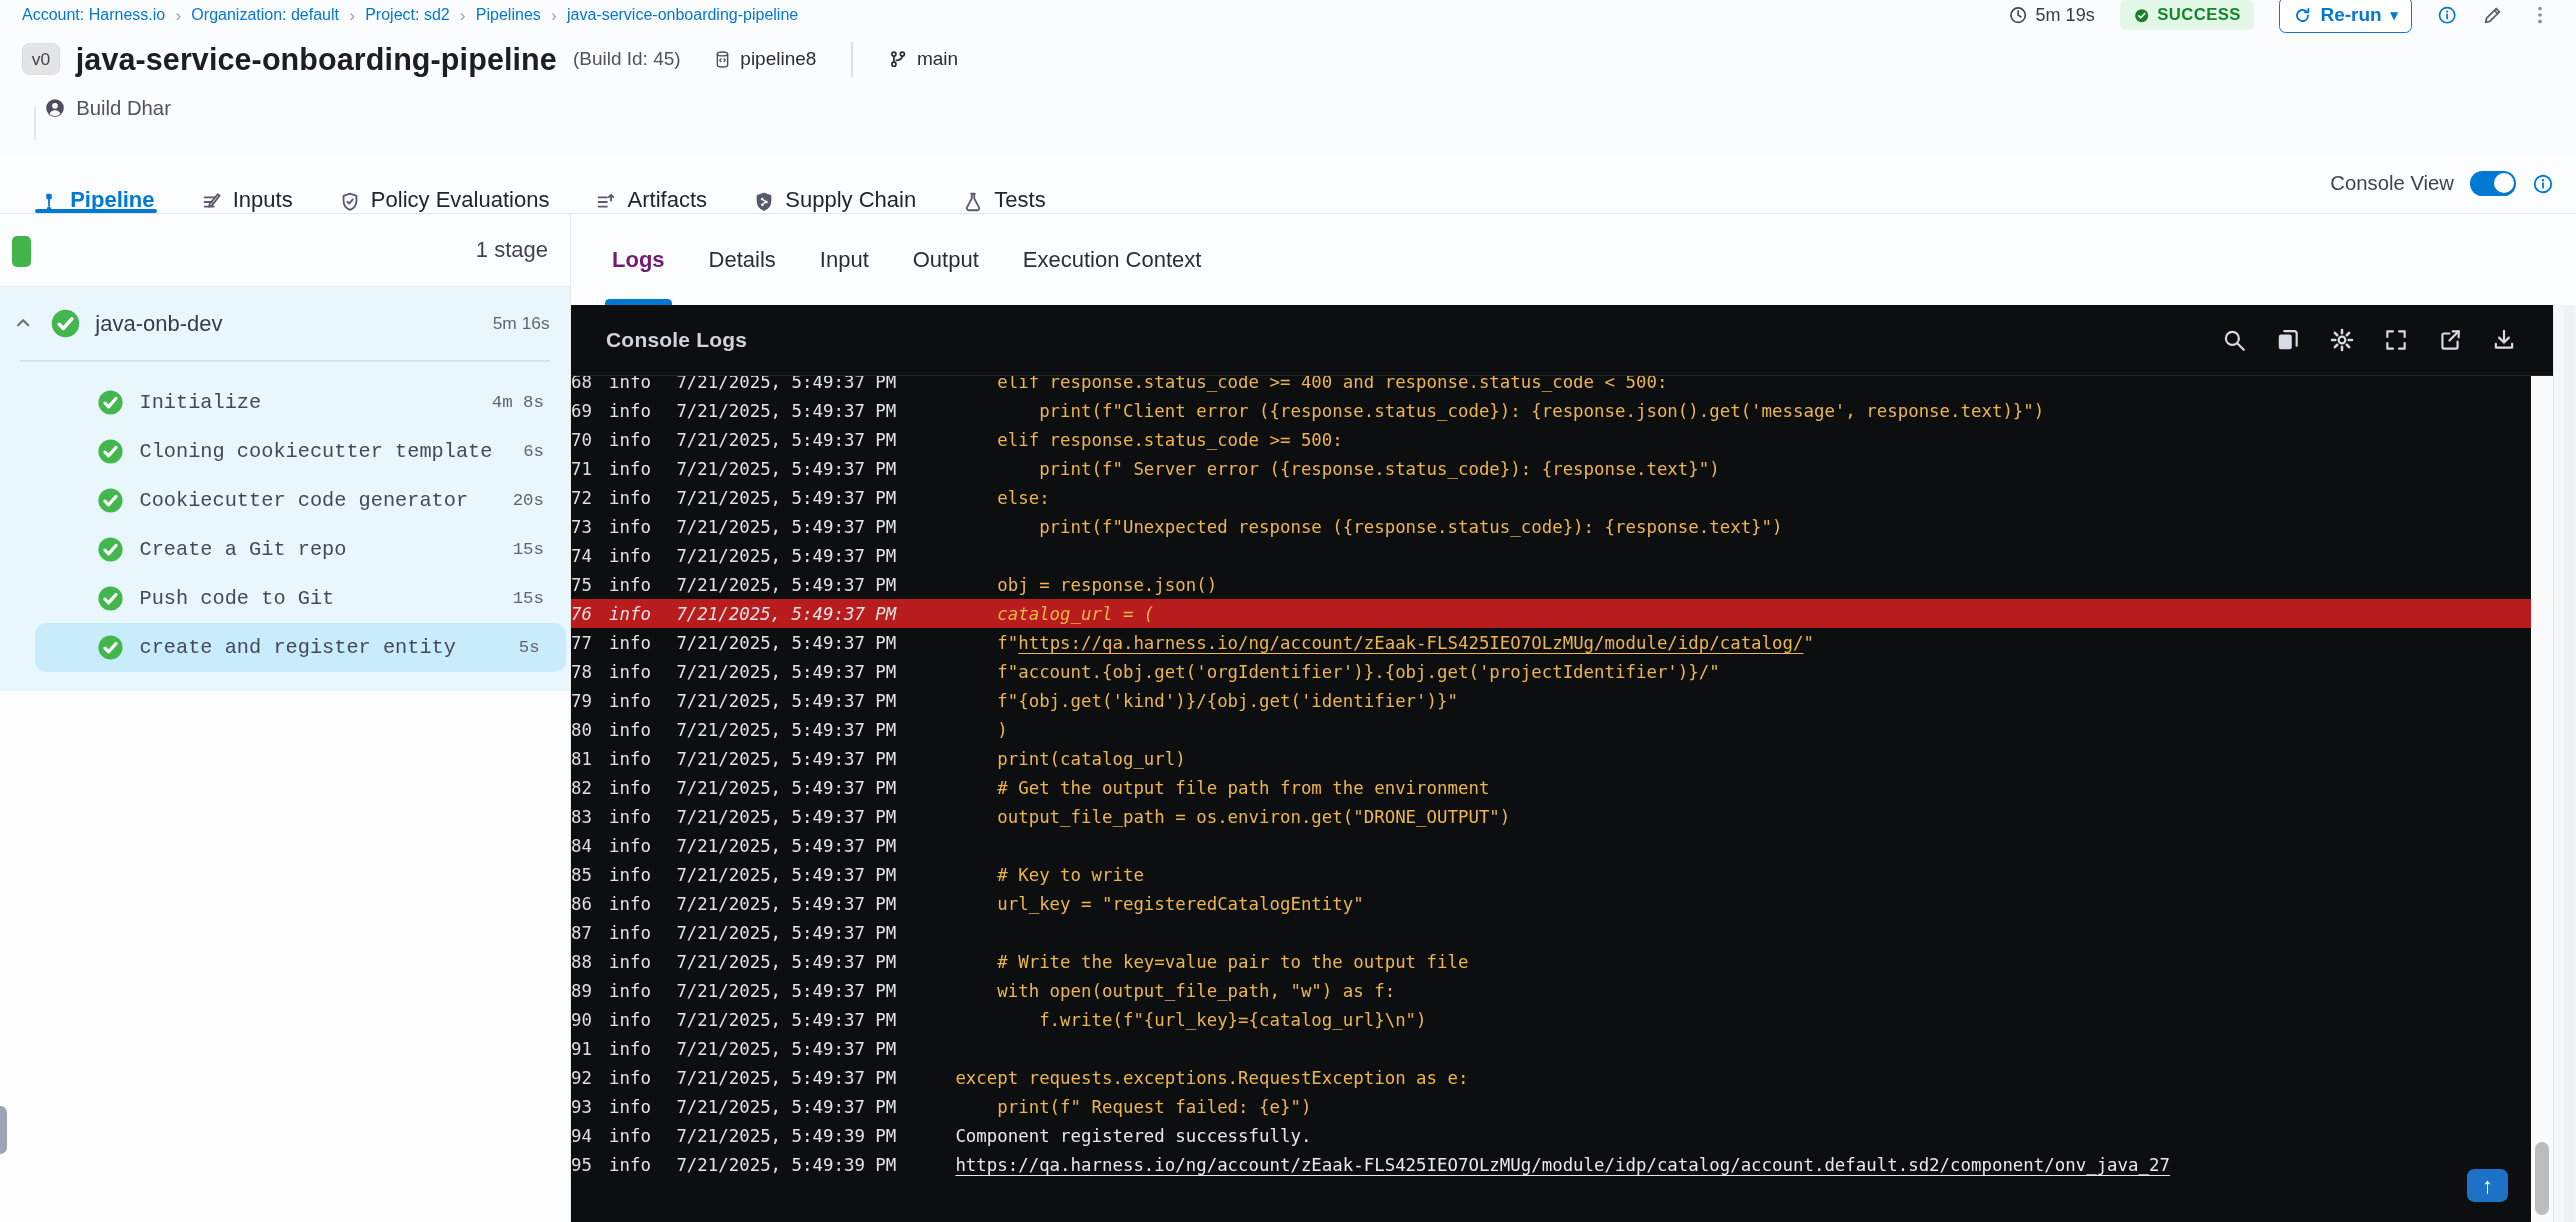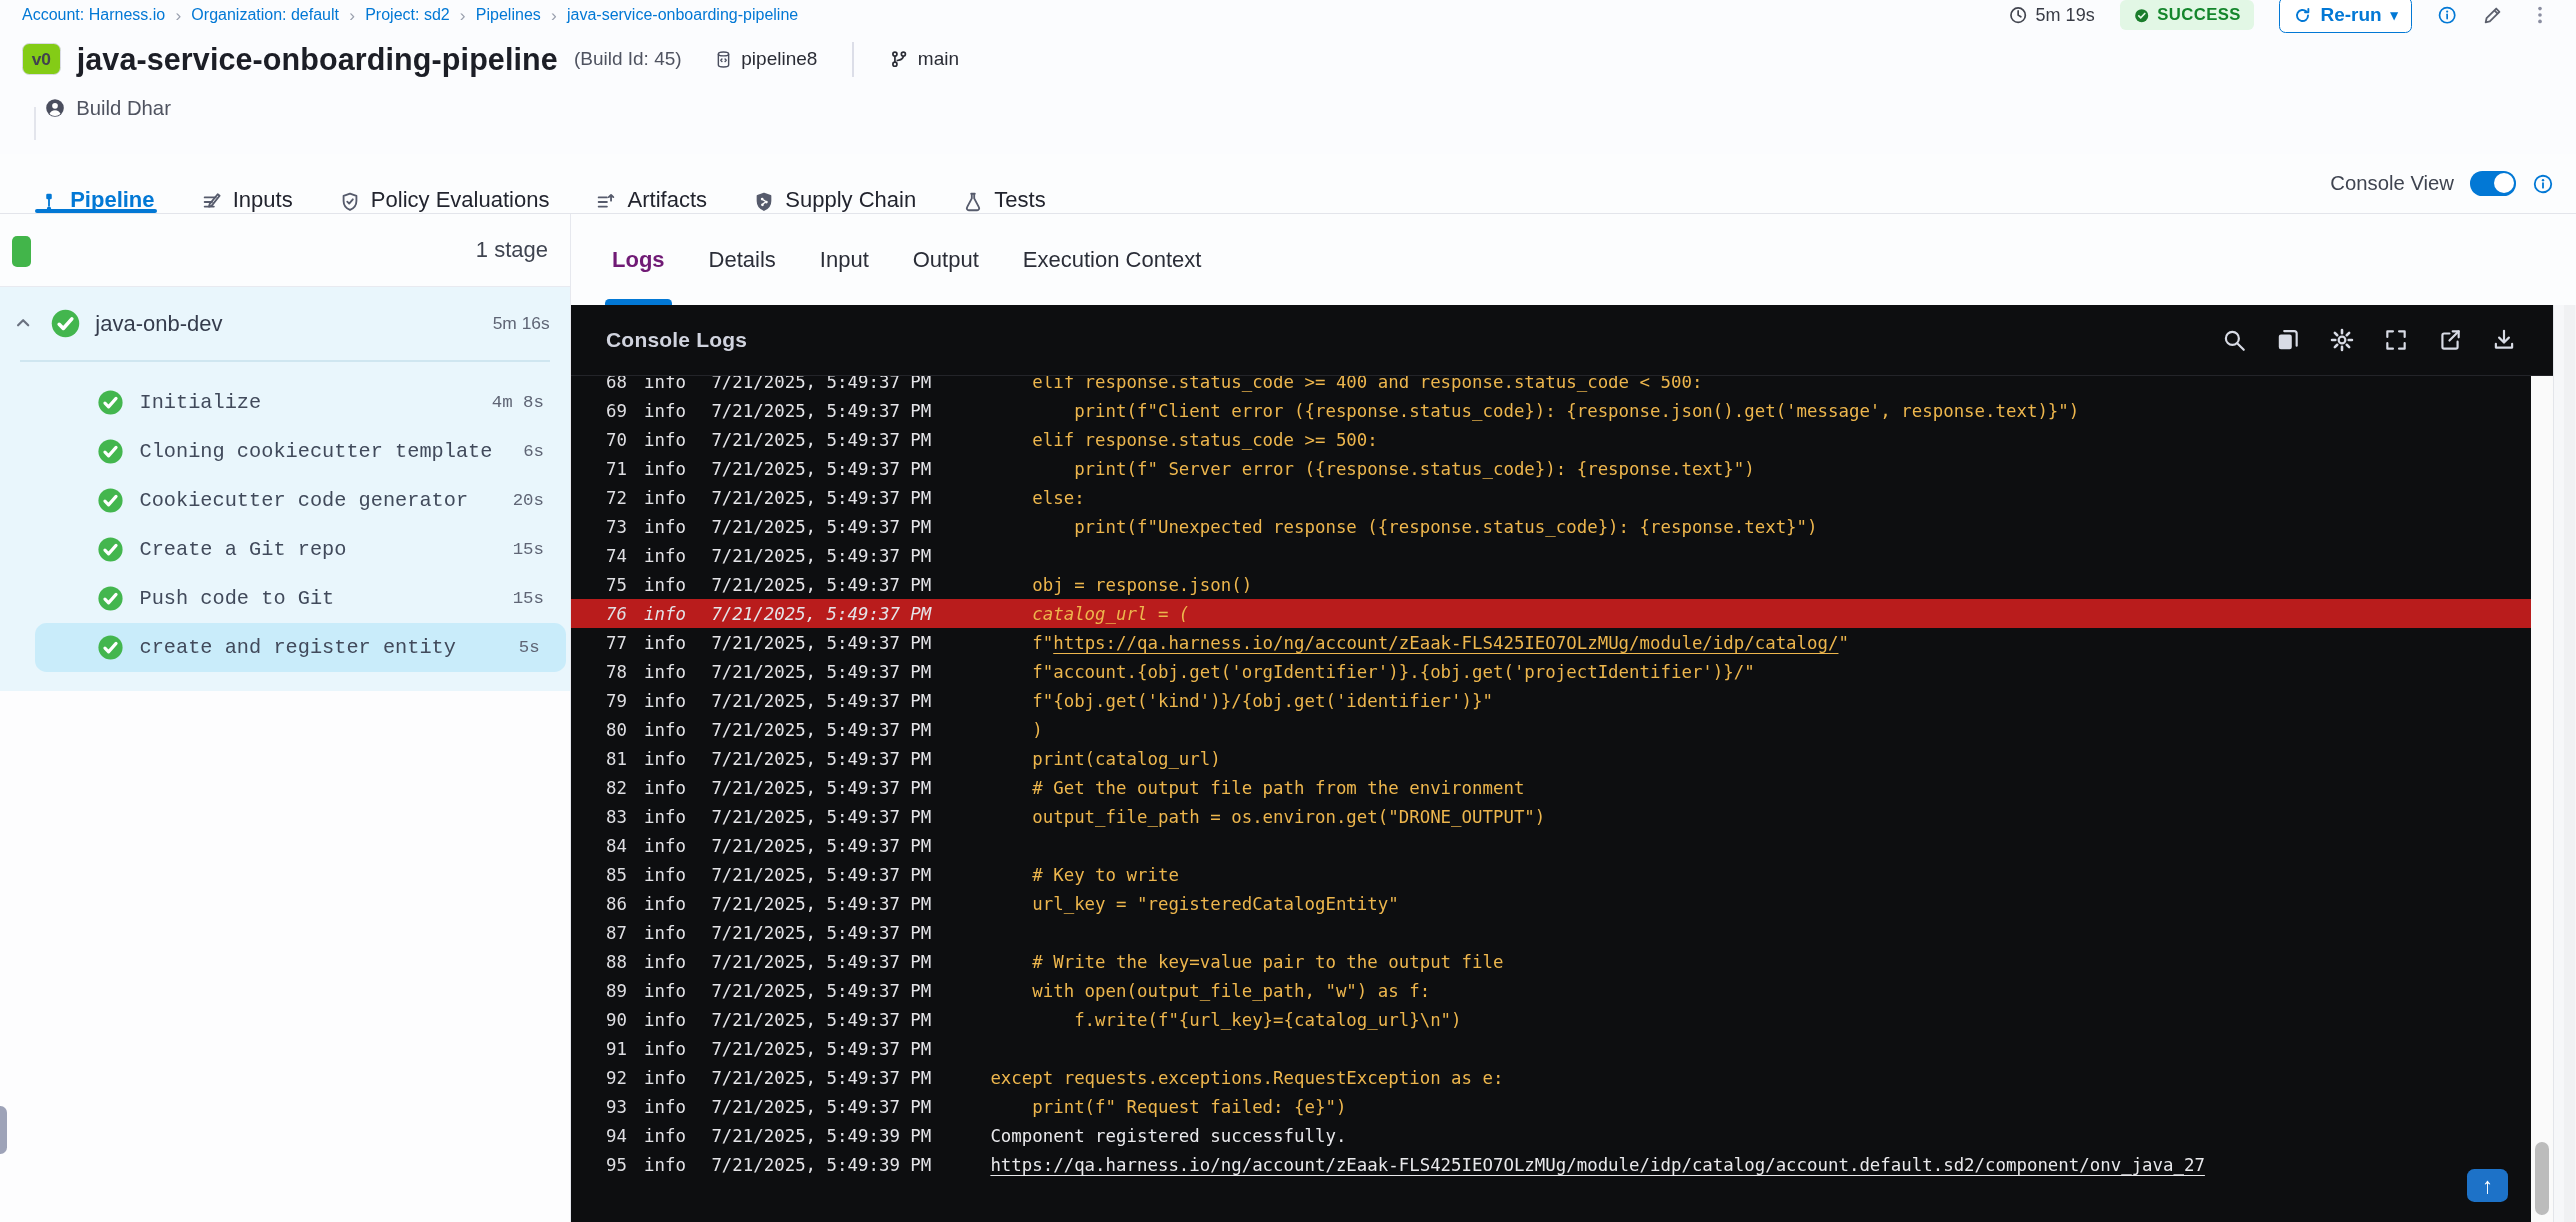--- a/index.html
+++ b/index.html
@@ -19,22 +19,22 @@
     font-weight:700;font-size:16.7px;letter-spacing:0.4px;padding:5.1px 13px;border-radius:5.8px;}
   .rerun-btn{display:flex;align-items:center;gap:8.7px;border:1.8px solid #0278d5;color:#0278d5;
     background:#fff;border-radius:6.5px;padding:5.8px 13px;font-size:19px;font-weight:600;cursor:pointer;}
   .rerun-btn .caret{font-size:14.5px;}
   .ghost{color:#5d616e;}
 
   
   .title-block{position:relative;height:128px;padding:7.3px 22px 0;}
   .thread{position:absolute;left:34px;top:81px;width:1.5px;height:33px;background:#e3e5ec;}
   .title-row{display:flex;align-items:center;gap:16px;height:52px;}
-  .v-badge{border:1.5px solid #d9dbe4;background:#84cc16;color:#41434e;border-radius:7.3px;
-    font-size:17.4px;font-weight:700;padding:4.4px 8.7px;}
+  .v-badge{border:1.5px solid #d9dbe4;background:#e5e5e5;color:#41434e;border-radius:7.3px;
+    font-size:17.4px;font-weight:400;padding:4.4px 8.7px;}
   .pipe-title{font-size:30.5px;font-weight:700;color:#1c1e26;letter-spacing:0.1px;}
   .build-id{font-size:19px;color:#4f5360;}
   .meta-item{display:flex;align-items:center;gap:8.7px;font-size:19px;color:#2a2c35;}
   .repo-meta{margin-left:16px;}
   .vdiv{width:1.5px;height:35px;background:#dcdee8;margin:0 19px;}
   .user-row{display:flex;align-items:center;gap:10.2px;margin:11.6px 0 0 22px;font-size:20.3px;color:#4f5360;}
 
   
   .main-tabs{height:60px;border-bottom:1.5px solid #e3e5eb;display:flex;align-items:stretch;
     padding-left:38px;gap:46px;background:#fcfdfe;position:relative;}
@@ -83,21 +83,21 @@
   .console-header{height:71px;display:flex;align-items:center;padding:0 36px 0 35px;
     border-bottom:1.5px solid #232429;}
   .console-title{font-size:21px;font-weight:700;color:#d0d3de;letter-spacing:0.2px;}
   .cicons{margin-left:auto;display:flex;align-items:center;gap:28px;color:#d8dbe5;}
   .cicons .icn{cursor:pointer;}
 
   .log-area{flex:1;position:relative;overflow:hidden;padding-right:22px;min-height:0;}
   .vtrack{position:absolute;top:0;right:0;width:22px;bottom:0;background:#fafafa;}
   .vthumb{position:absolute;left:3.6px;width:14.5px;height:73px;bottom:10.2px;border-radius:7.3px;background:#bcbcbc;}
   .log-rows{margin-top:-8.7px;}
-  .log-row{display:flex;align-items:center;height:29px;padding-left:35px;
+  .log-row{display:flex;align-items:center;height:29px;
     font-family:"DejaVu Sans Mono",monospace;font-size:17.4px;color:#e4e4e8;}
   .log-row.hl{background:#b91c1c;font-style:italic;}
   .ln{width:22px;color:#dfdfe3;flex:none;}
   .lvl{margin-left:16px;width:42px;flex:none;}
   .ts{margin-left:25.4px;width:220px;flex:none;white-space:pre;}
   .code{margin-left:59px;white-space:pre;color:#edb64d;}
   .code.white{color:#e9e9ec;}
   .loglink{text-decoration:underline;text-underline-offset:3.6px;cursor:pointer;}
   .scroll-top{position:absolute;right:45px;bottom:23px;width:41px;height:33px;border-radius:7.3px;
     background:#1d72c8;color:#fff;display:flex;align-items:center;justify-content:center;

